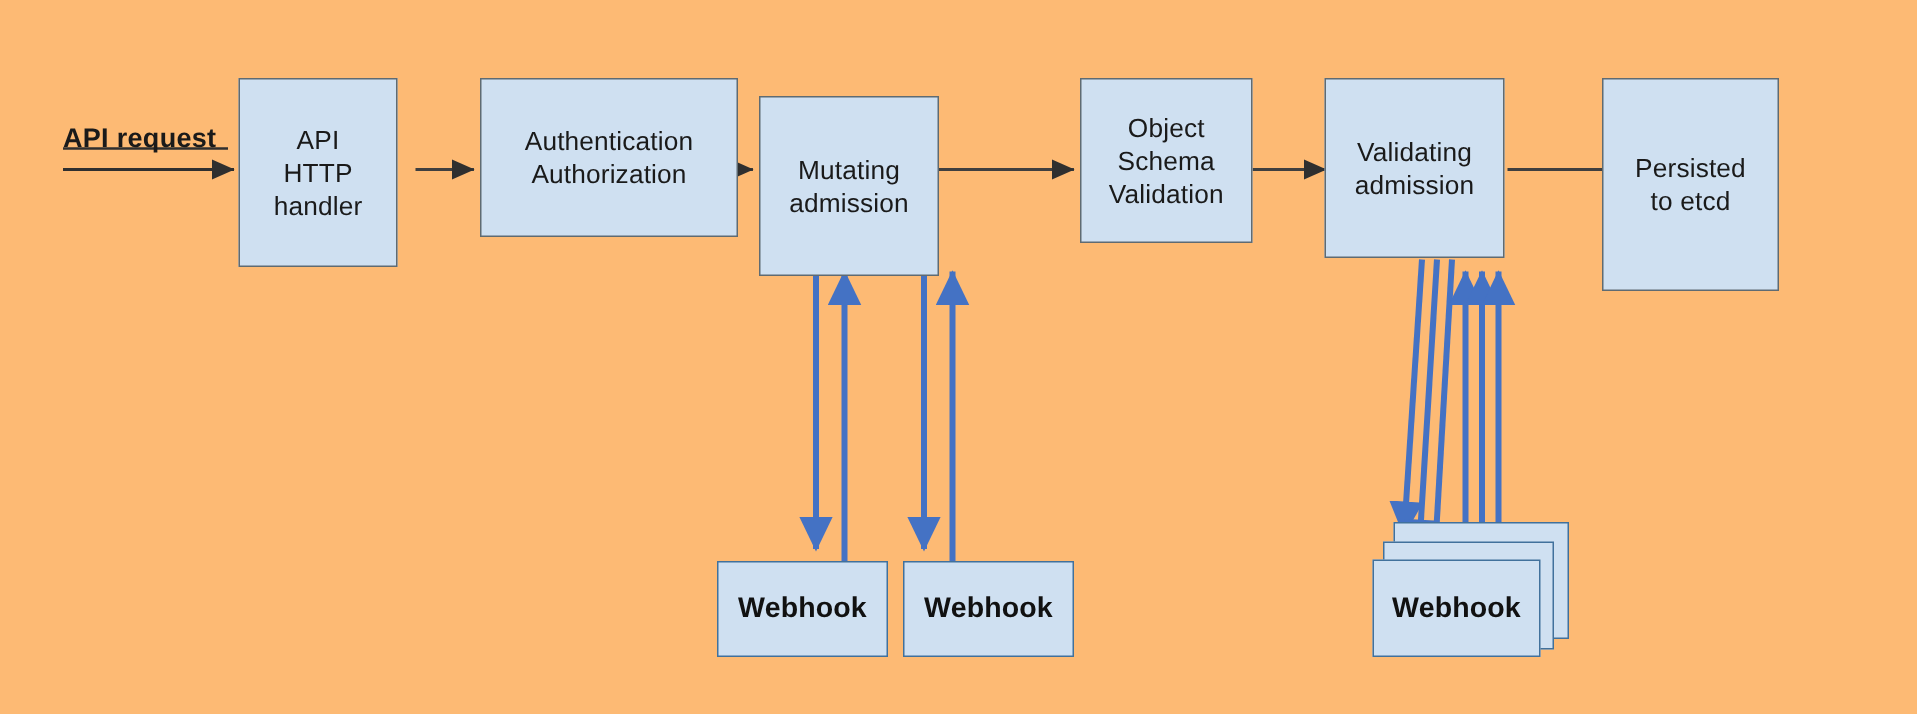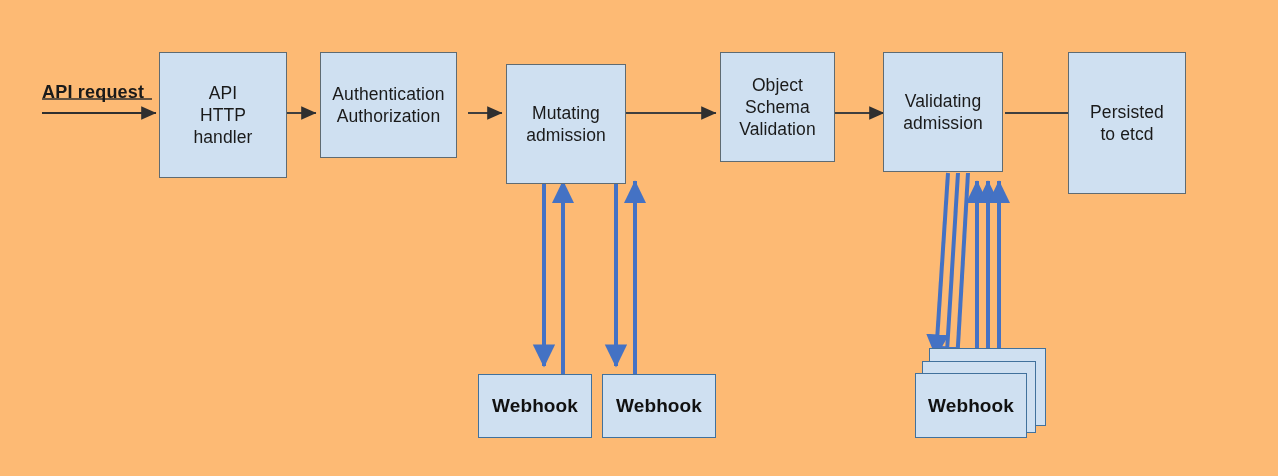--- a/index.html
+++ b/index.html
@@ -117,25 +117,25 @@
     </g>
     <g stroke="#4472c4" stroke-width="4">
       <line x1="977" y1="424" x2="977" y2="181" marker-end="url(#arrow-blue-up)"></line>
       <line x1="988" y1="424" x2="988" y2="181" marker-end="url(#arrow-blue-up)"></line>
       <line x1="999" y1="424" x2="999" y2="181" marker-end="url(#arrow-blue-up)"></line>
     </g>
   </svg>
 
   <div class="edge-label" style="left:42px; top:82px;">API request</div>
 
-  <div class="node" style="left:159px; top:52px; width:128px; height:126px;">API
+  <div class="node" style="left:159px; top:52px; width:106px; height:126px;">API
 HTTP
 handler</div>
 
-  <div class="node" style="left:320px; top:52px; width:137px; height:106px;">Authentication
+  <div class="node" style="left:320px; top:52px; width:172px; height:106px;">Authentication
 Authorization</div>
 
   <div class="node" style="left:506px; top:64px; width:120px; height:120px;">Mutating
 admission</div>
 
   <div class="node" style="left:720px; top:52px; width:115px; height:110px;">Object
 Schema
 Validation</div>
 
   <div class="node" style="left:883px; top:52px; width:120px; height:120px;">Validating

